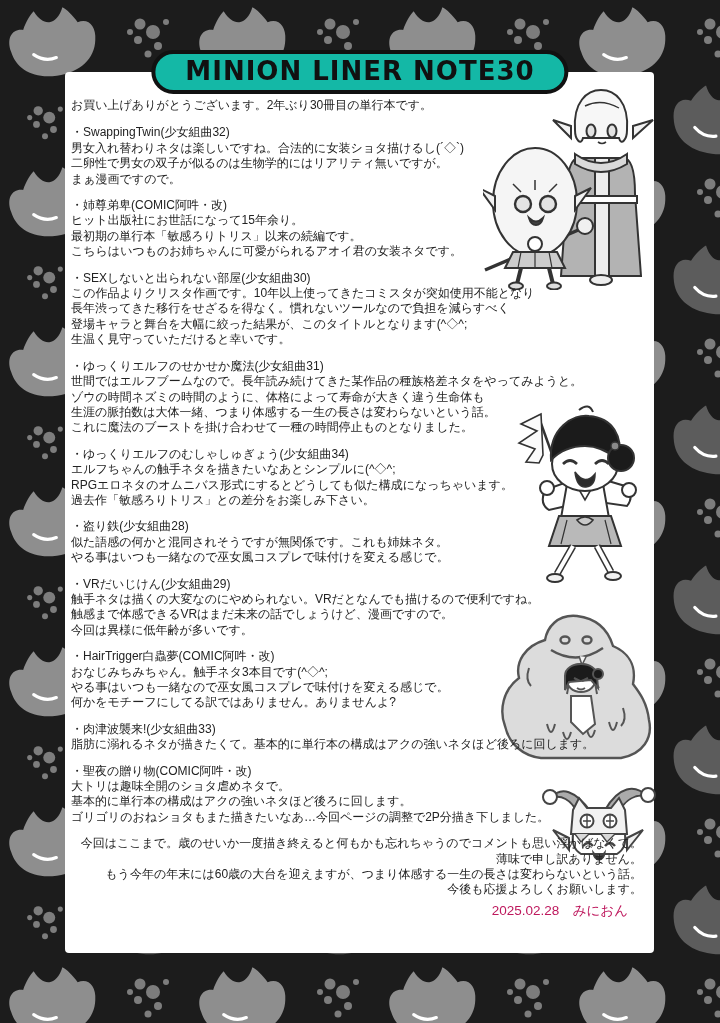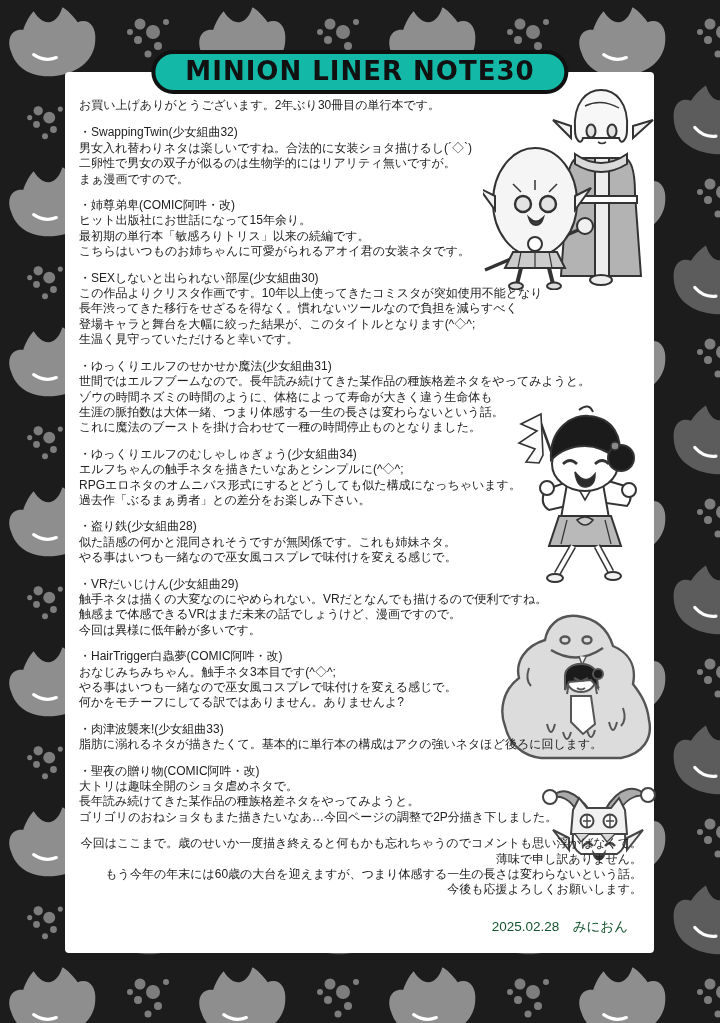--- a/index.html
+++ b/index.html
@@ -5,37 +5,37 @@
   html,body{margin:0;padding:0;}
   body{
     width:720px;height:1023px;position:relative;overflow:hidden;
     background:#1c1c1c;
     font-family:"Liberation Sans",sans-serif;
   }
   .border-pattern{position:absolute;left:0;top:0;z-index:0;}
   .page{
     position:absolute;left:65px;top:72px;width:589px;height:881px;
     background:#ffffff;border-radius:4px;z-index:1;
-    box-sizing:border-box;padding:26px 12px 0 14px;
+    box-sizing:border-box;padding:26px 12px 0 6px;
   }
   .title-badge{
     position:absolute;left:50%;top:50px;transform:translateX(-50%);
     background:#14b8a6;border:4px solid #111;border-radius:22px;
     padding:2px 30px 4px 30px;z-index:3;white-space:nowrap;
     font-family:"DejaVu Sans",sans-serif;font-weight:700;font-size:26px;
     letter-spacing:1px;color:#111;
   }
   .textcol{position:relative;z-index:2;color:#222;}
   .line{font-size:12px;line-height:15.4px;white-space:nowrap;}
   .intro{margin-bottom:12px;}
   .section{margin-bottom:11px;}
   .outro{margin-top:1px;text-align:right;}
   .signature{
-    font-size:13.5px;text-align:right;padding-right:14px;margin-top:20px;
-    white-space:nowrap;color:#14532d;
+    font-size:13.5px;text-align:right;padding-right:14px;margin-top:4px;
+    white-space:nowrap;color:#be185d;
   }
   .illo{position:absolute;z-index:1;pointer-events:none;}
   .illo-elves{left:418px;top:12px;}
   .illo-miko{left:452px;top:330px;}
   .illo-slime{left:430px;top:540px;}
   .illo-santa{left:474px;top:706px;}
 </style>
 </head>
 <body>
 
@@ -232,21 +232,21 @@
             <div class="line">生涯の脈拍数は大体一緒、つまり体感する一生の長さは変わらないという話。</div>
             <div class="line">これに魔法のブーストを掛け合わせて一種の時間停止ものとなりました。</div>
           </div>
   </div>
 
   <div class="section">
     <div class="line">・ゆっくりエルフのむしゃしゅぎょう(少女組曲34)</div>
     <div>
             <div class="line">エルフちゃんの触手ネタを描きたいなあとシンプルに(^◇^;</div>
             <div class="line">RPGエロネタのオムニバス形式にするとどうしても似た構成になっちゃいます。</div>
-            <div class="line">過去作「ぶるまぁ勇者」との差分をお楽しみ下さい。</div>
+            <div class="line">過去作「敏感ろりトリス」との差分をお楽しみ下さい。</div>
           </div>
   </div>
 
   <div class="section">
     <div class="line">・盗り鉄(少女組曲28)</div>
     <div>
             <div class="line">似た語感の何かと混同されそうですが無関係です。これも姉妹ネタ。</div>
             <div class="line">やる事はいつも一緒なので巫女風コスプレで味付けを変える感じで。</div>
           </div>
   </div>
@@ -273,21 +273,21 @@
     <div class="line">・肉津波襲来!(少女組曲33)</div>
     <div>
             <div class="line">脂肪に溺れるネタが描きたくて。基本的に単行本の構成はアクの強いネタほど後ろに回します。</div>
           </div>
   </div>
 
   <div class="section">
     <div class="line">・聖夜の贈り物(COMIC阿吽・改)</div>
     <div>
             <div class="line">大トリは趣味全開のショタ虐めネタで。</div>
-            <div class="line">長年読み続けてきた某作品の種族格差ネタをやってみようと。</div>
+            <div class="line">基本的に単行本の構成はアクの強いネタほど後ろに回します。</div>
             <div class="line">ゴリゴリのおねショタもまた描きたいなあ…今回ページの調整で2P分描き下しました。</div>
           </div>
   </div>
 </div>
     <div class="outro">
         <div class="line">今回はここまで。歳のせいか一度描き終えると何もかも忘れちゃうのでコメントも思い浮かばなくて。</div>
         <div class="line">薄味で申し訳ありません。</div>
         <div class="line">もう今年の年末には60歳の大台を迎えますが、つまり体感する一生の長さは変わらないという話。</div>
         <div class="line">今後も応援よろしくお願いします。</div>
       </div>

